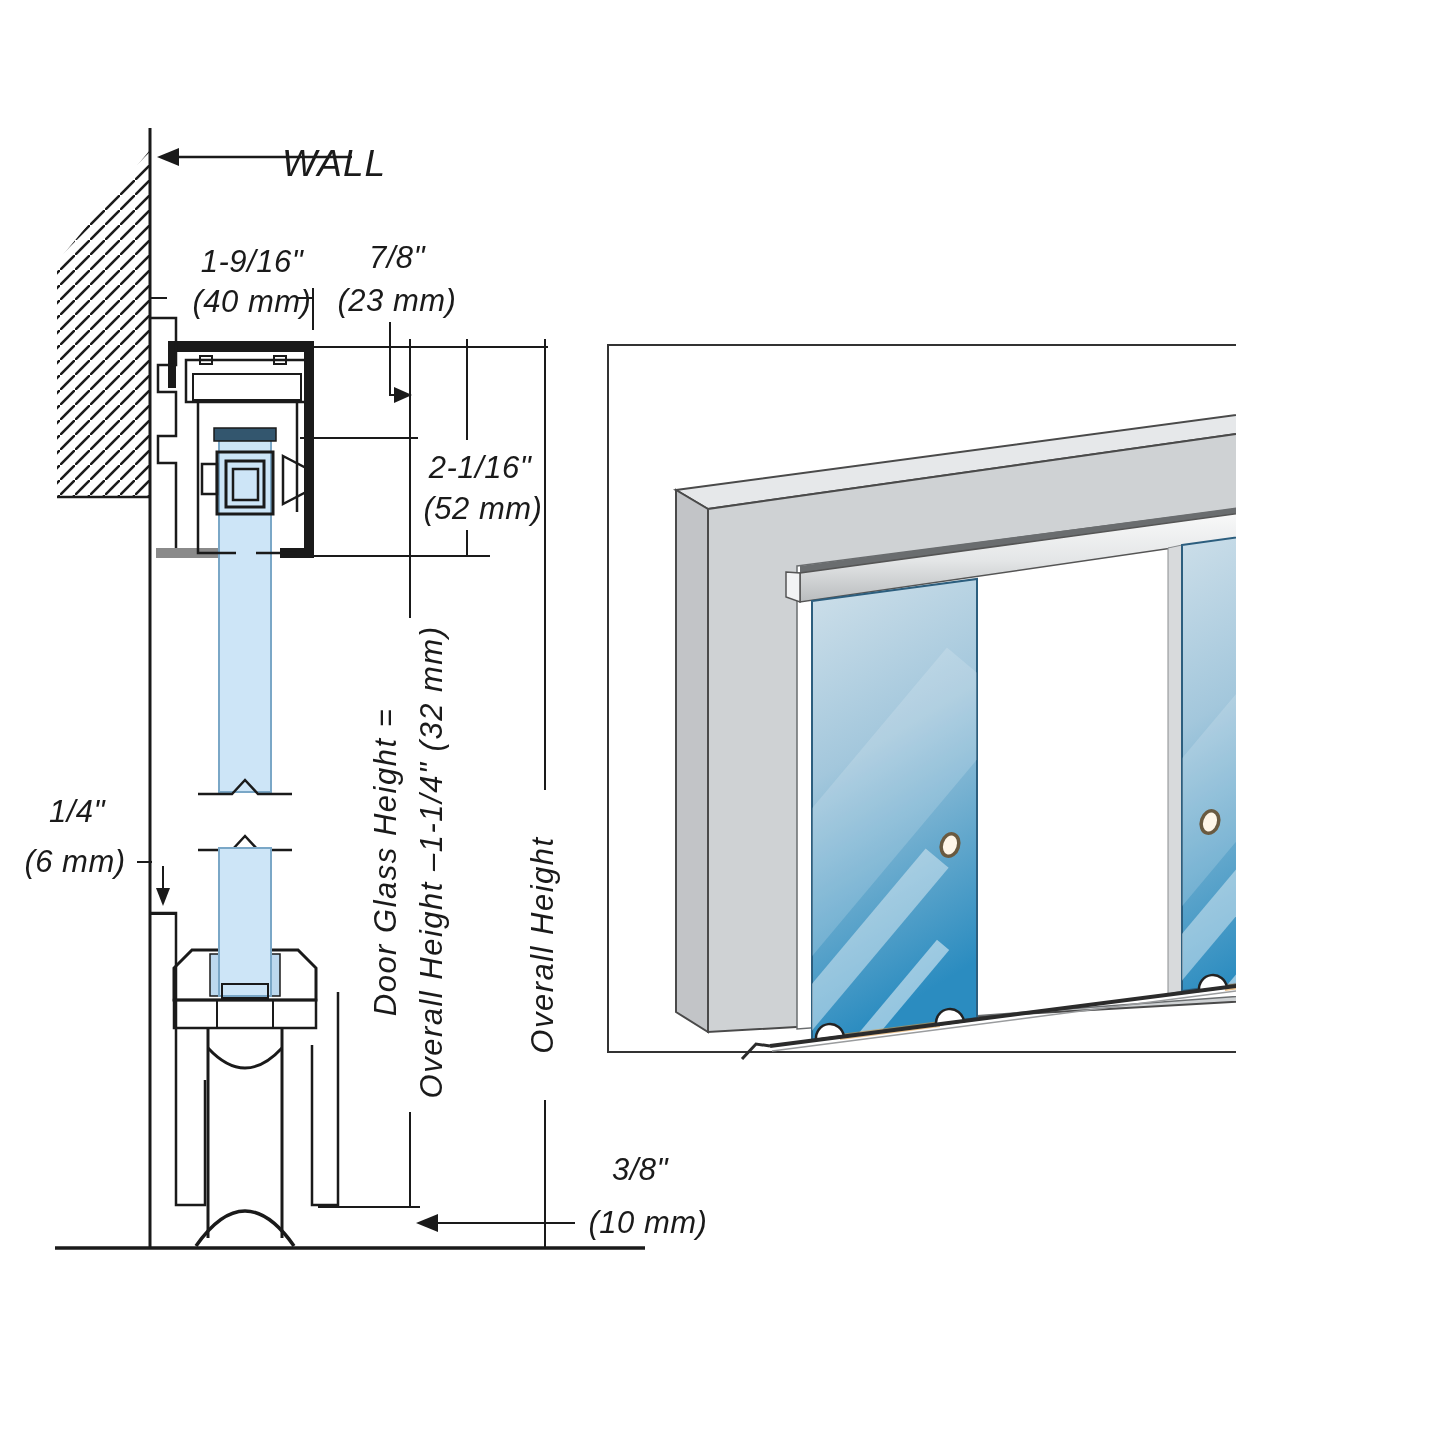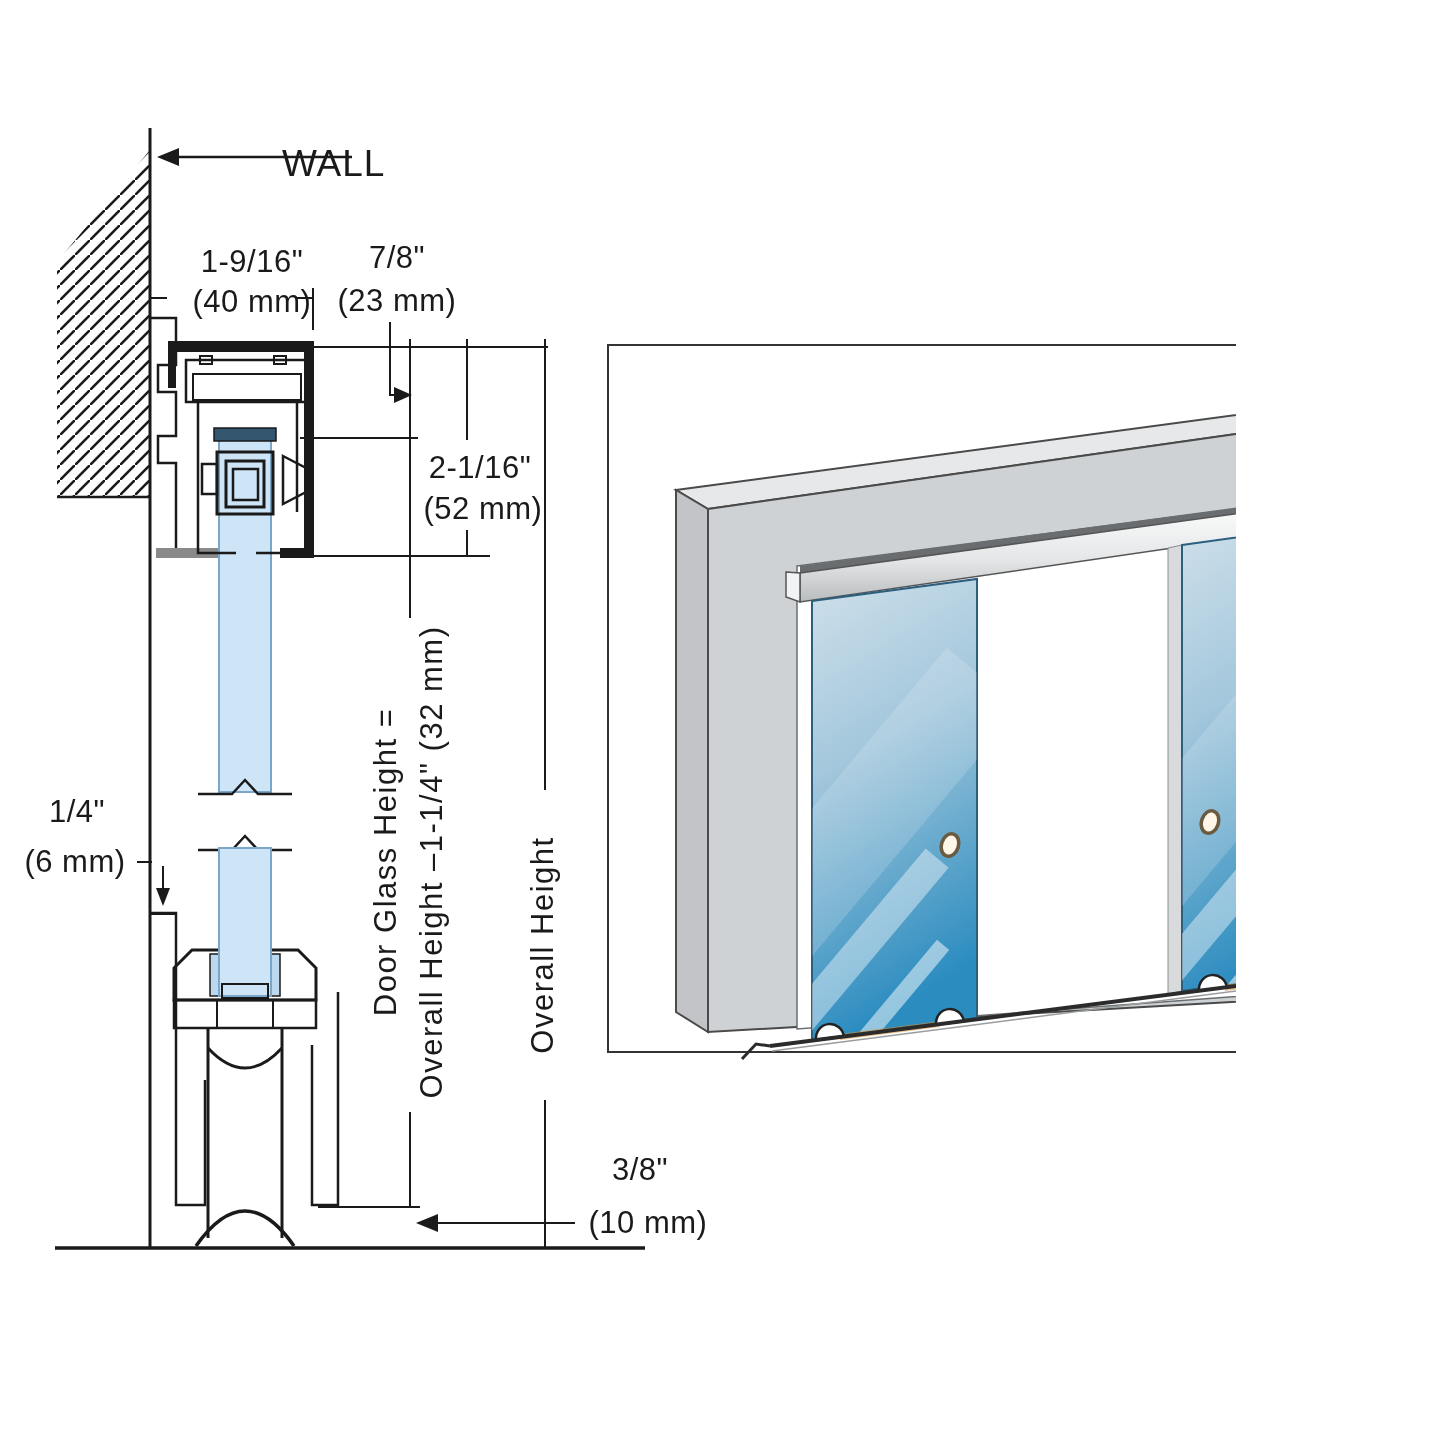--- a/index.html
+++ b/index.html
@@ -1,17 +1,17 @@
 <!DOCTYPE html>
 <html><head>
 <meta charset="utf-8">
 <style>
   html,body{margin:0;padding:0;background:#ffffff;}
   .canvas{position:relative;width:1236px;height:1445px;background:#ffffff;overflow:hidden;
-          font-family:"Liberation Sans", sans-serif;}
+          font-family:"Liberation Sans", sans-serif;font-style:italic;}
   svg text{font-family:"Liberation Sans", sans-serif;fill:#1a1a1a;}
   .dim-txt{font-size:31px;letter-spacing:0.5px;}
   .wall-txt{font-size:37px;letter-spacing:1px;}
   .rot-txt{font-size:31px;letter-spacing:1.5px;}
   .ln{stroke:#1a1a1a;fill:none;}
 </style>
 </head>
 <body>
 
 <div class="canvas">

